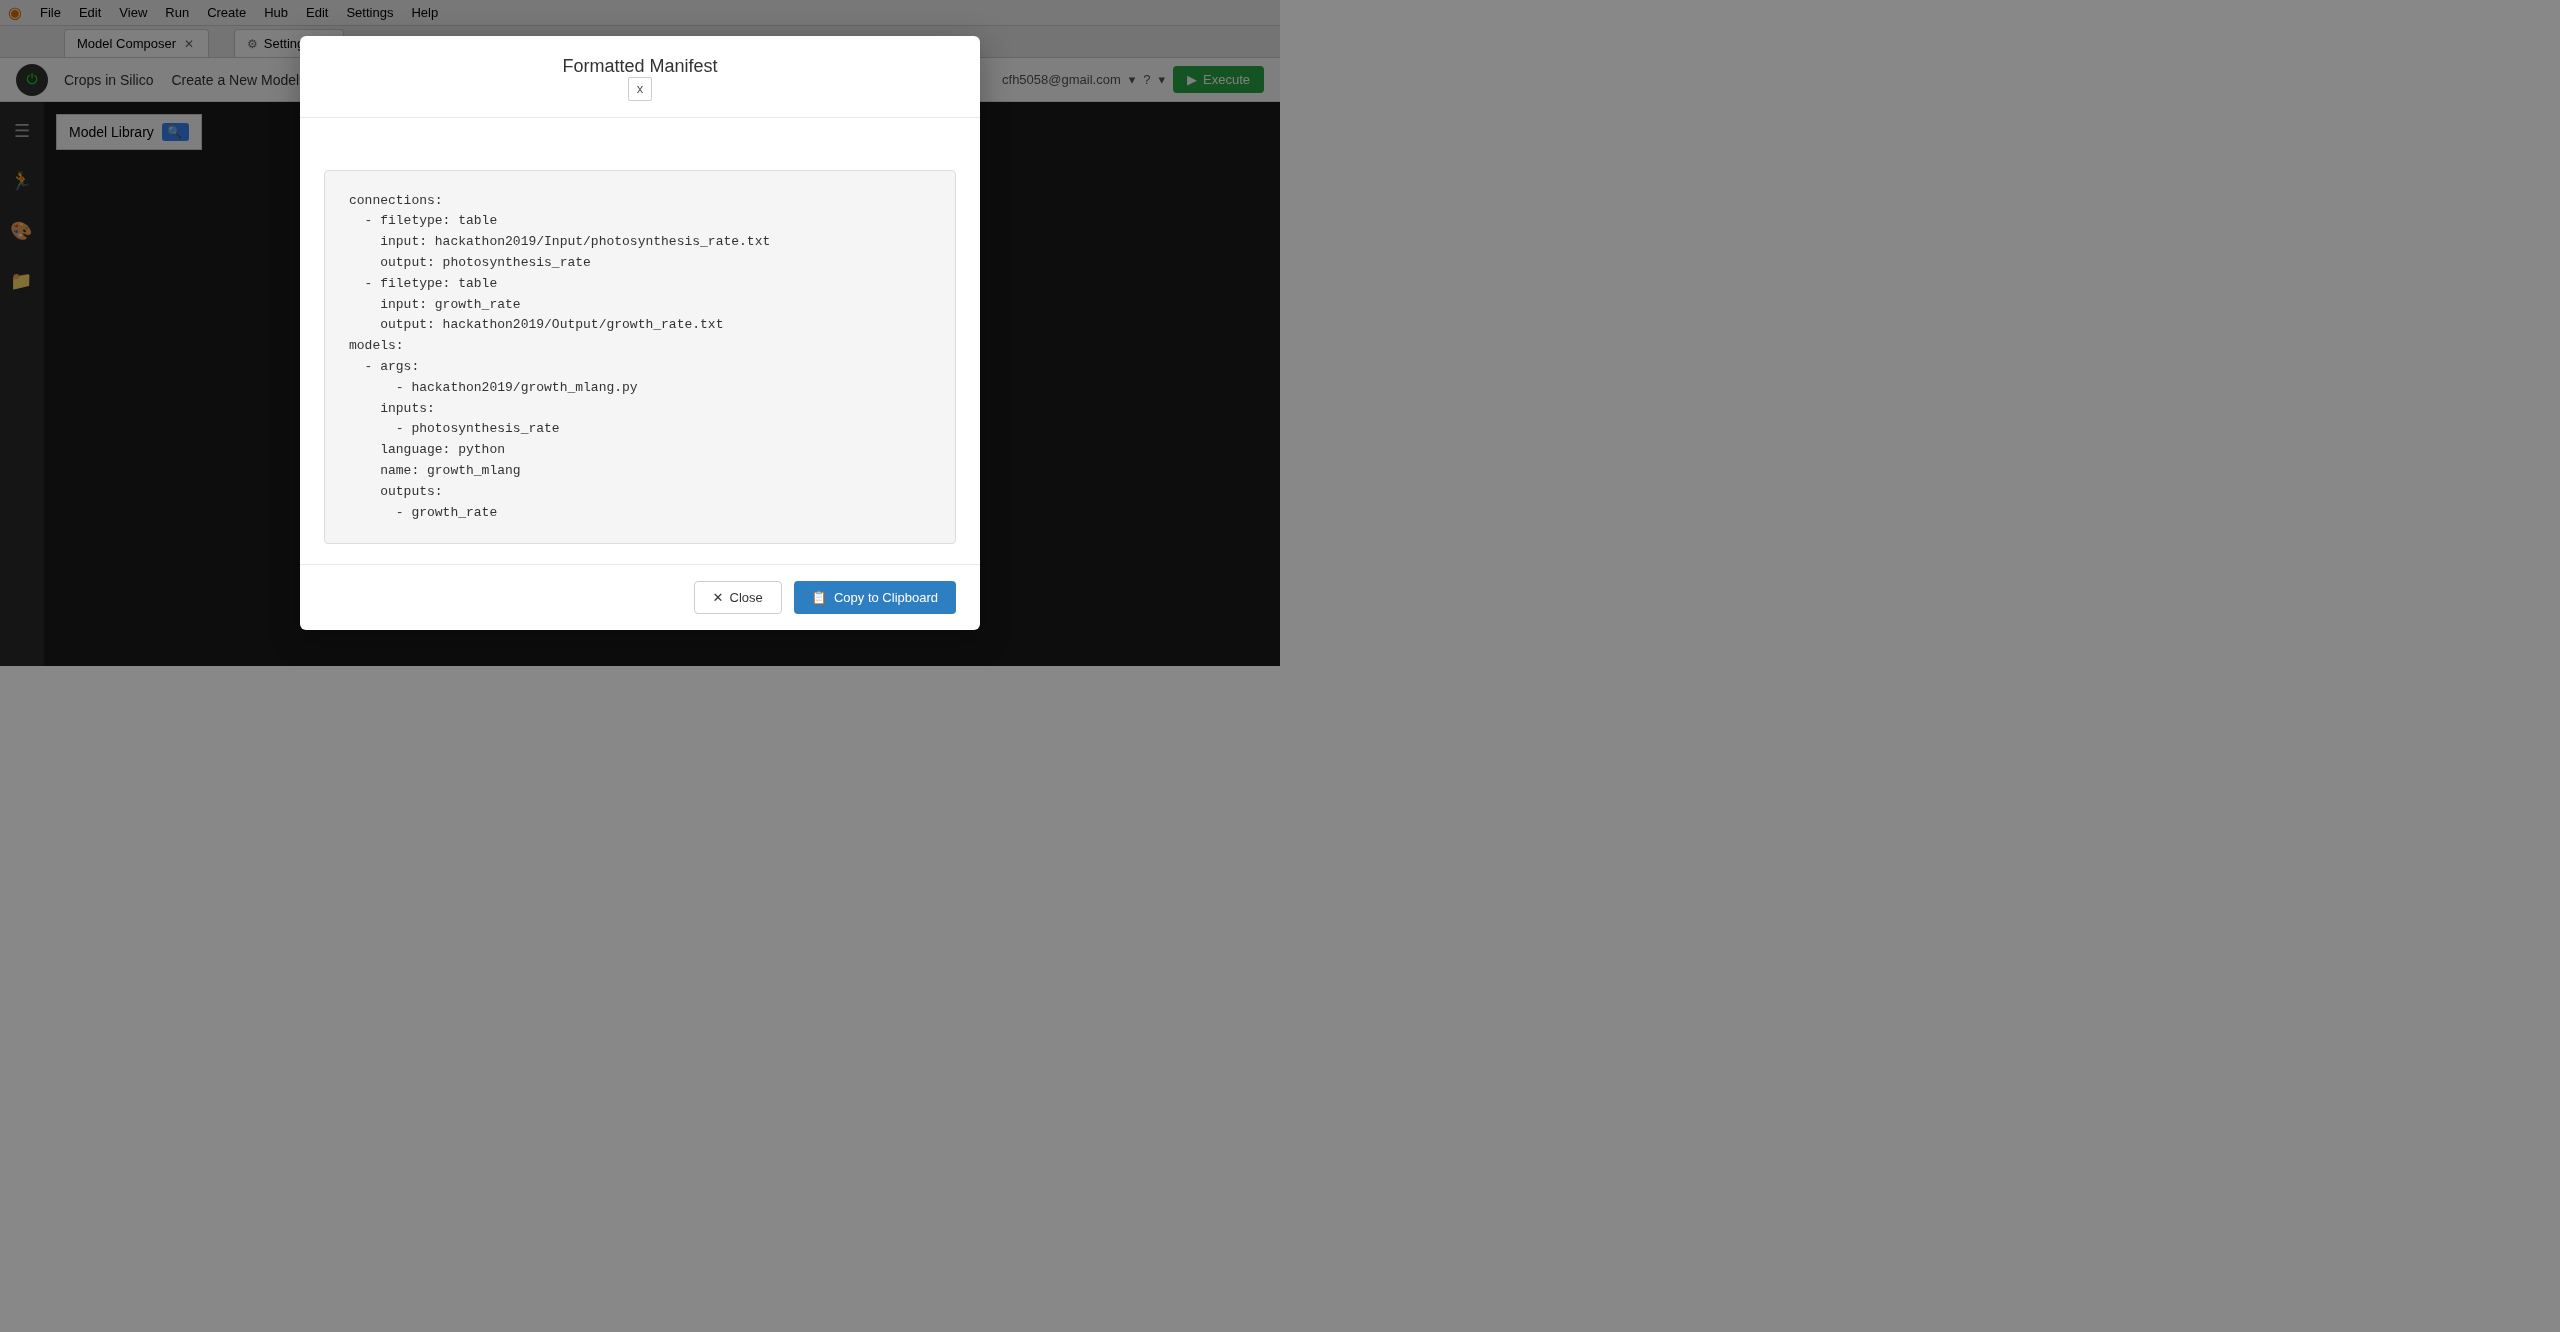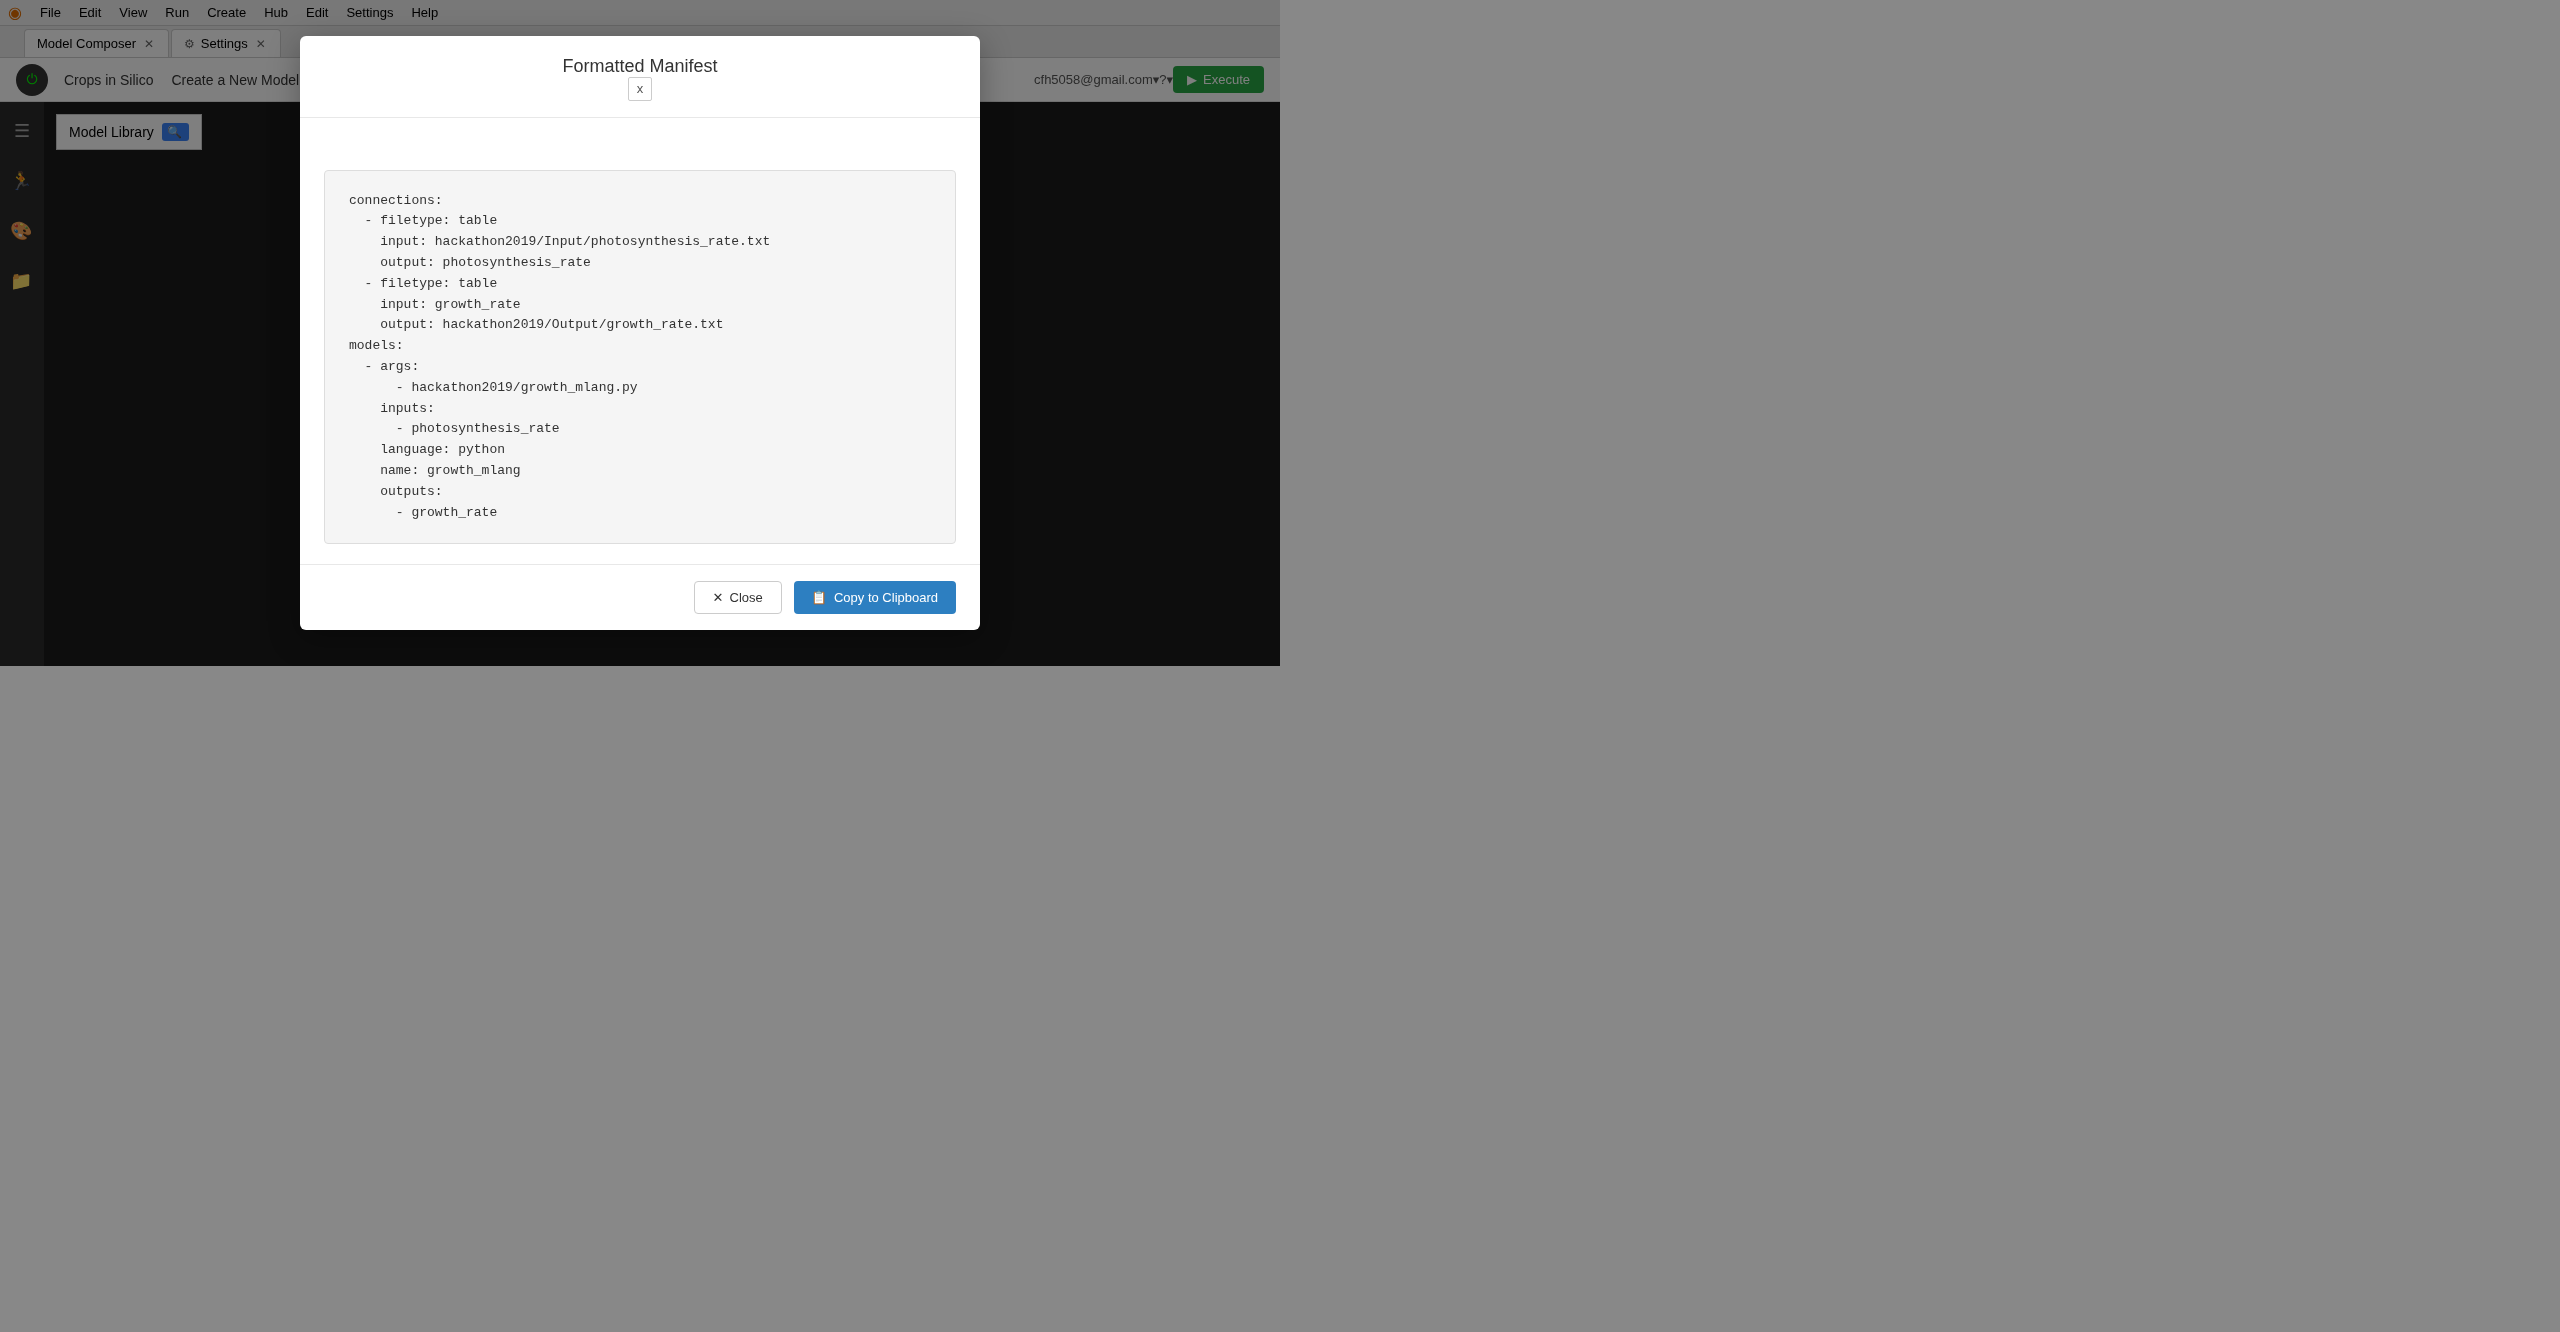--- a/index.html
+++ b/index.html
@@ -35,21 +35,22 @@
       border-radius: 3px;
     }
 
     
     .tab-bar {
       background: #e8e8e8;
       display: flex;
       align-items: flex-end;
       height: 32px;
       border-bottom: 1px solid #ccc;
-      padding-left: 24px;
+      padding-left: 64px;
+      gap: 23px;
     }
     .tab {
       display: flex;
       align-items: center;
       gap: 6px;
       padding: 4px 12px;
       background: #fff;
       border: 1px solid #ccc;
       border-bottom: none;
       border-radius: 4px 4px 0 0;
@@ -90,21 +91,21 @@
     .top-nav-links {
       display: flex;
       gap: 18px;
       font-size: 14px;
     }
     .top-nav-link { color: #333; cursor: pointer; }
     .top-nav-right {
       margin-left: auto;
       display: flex;
       align-items: center;
-      gap: 0;
+      gap: 8px;
       font-size: 13px;
       color: #555;
     }
     .execute-btn {
       background: #28a745;
       color: white;
       border: none;
       padding: 6px 14px;
       border-radius: 4px;
       cursor: pointer;

